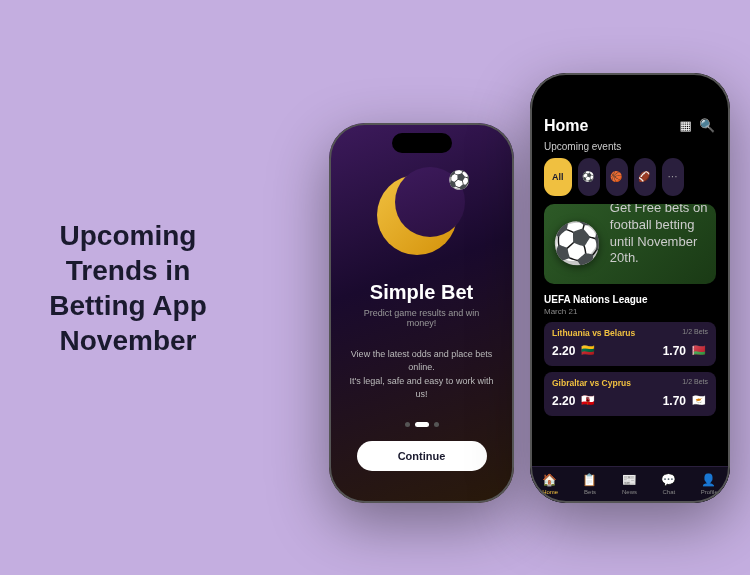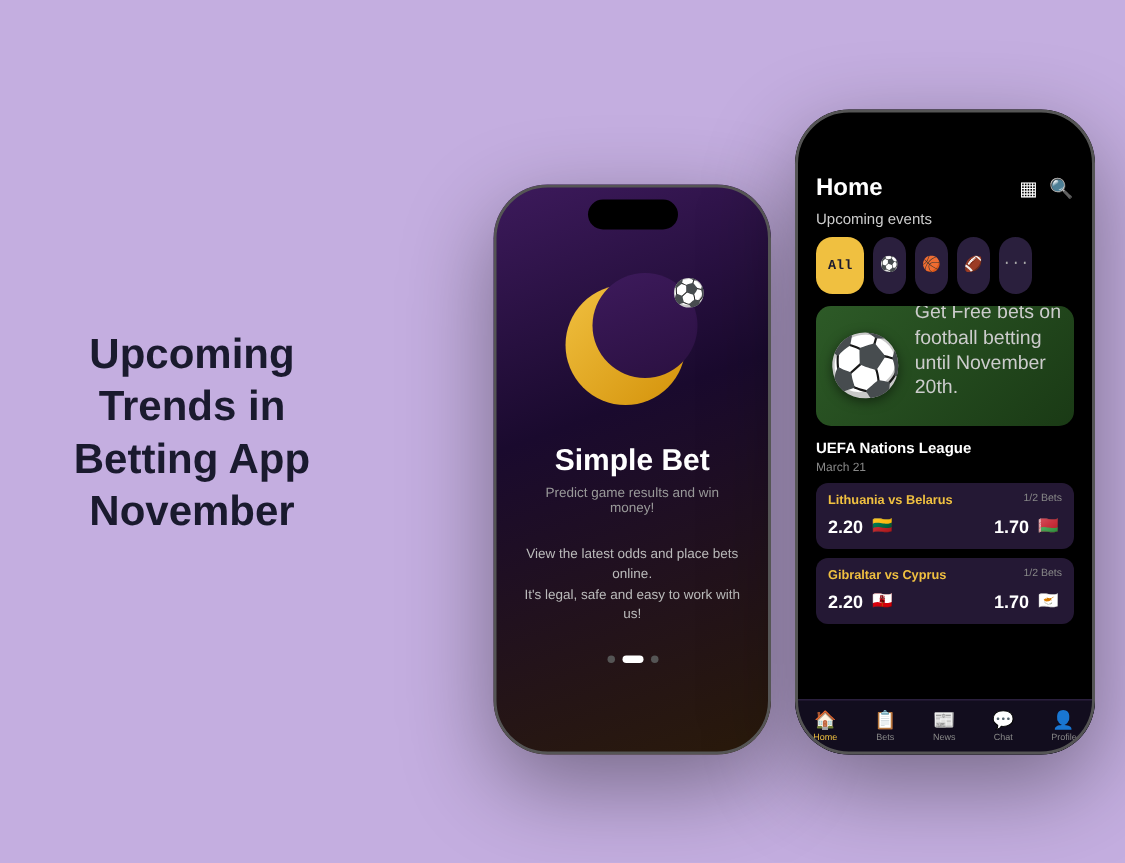--- a/index.html
+++ b/index.html
@@ -245,21 +245,20 @@
     .filter-tab {
       height: 38px;
       border-radius: 11px;
       display: flex;
       align-items: center;
       justify-content: center;
       font-size: 9px;
       padding: 0 8px;
       background: #2a1f3d;
       color: #aaa;
-      font-family: Liberation Mono, monospace;
     }
 
     .filter-tab.active {
       background: #f0c040;
       color: #1a1a2e;
       font-weight: 700;
     }
 
     .filter-tab.icon-tab {
       width: 22px;
@@ -328,21 +327,20 @@
     .match-card {
       margin: 0 14px 6px;
       background: #241834;
       border-radius: 8px;
       padding: 6px 8px;
     }
 
     .match-header {
       display: flex;
       justify-content: space-between;
-      align-items: center;
       margin-bottom: 4px;
     }
 
     .match-name {
       font-size: 8.5px;
       color: #f0c040;
       font-weight: 600;
     }
 
     .match-type {
@@ -436,20 +434,21 @@
       </div>
       <div class="app-name">Simple Bet</div>
       <div class="app-tagline">Predict game results and win money!</div>
       <div class="app-description" style="white-space:pre-line;">View the latest odds and place bets online.
 It's legal, safe and easy to work with us!</div>
       <div class="dots">
         <div class="dot"></div>
         <div class="dot active"></div>
         <div class="dot"></div>
       </div>
+      <div class="continue-btn">Continue</div>
     </div>
   </div>
 
   <div class="phone phone-2">
     <div class="notch"></div>
     <div class="phone-border"></div>
     <div class="phone-2-content">
 
       <div class="home-header">
         <div class="home-title">Home</div>

